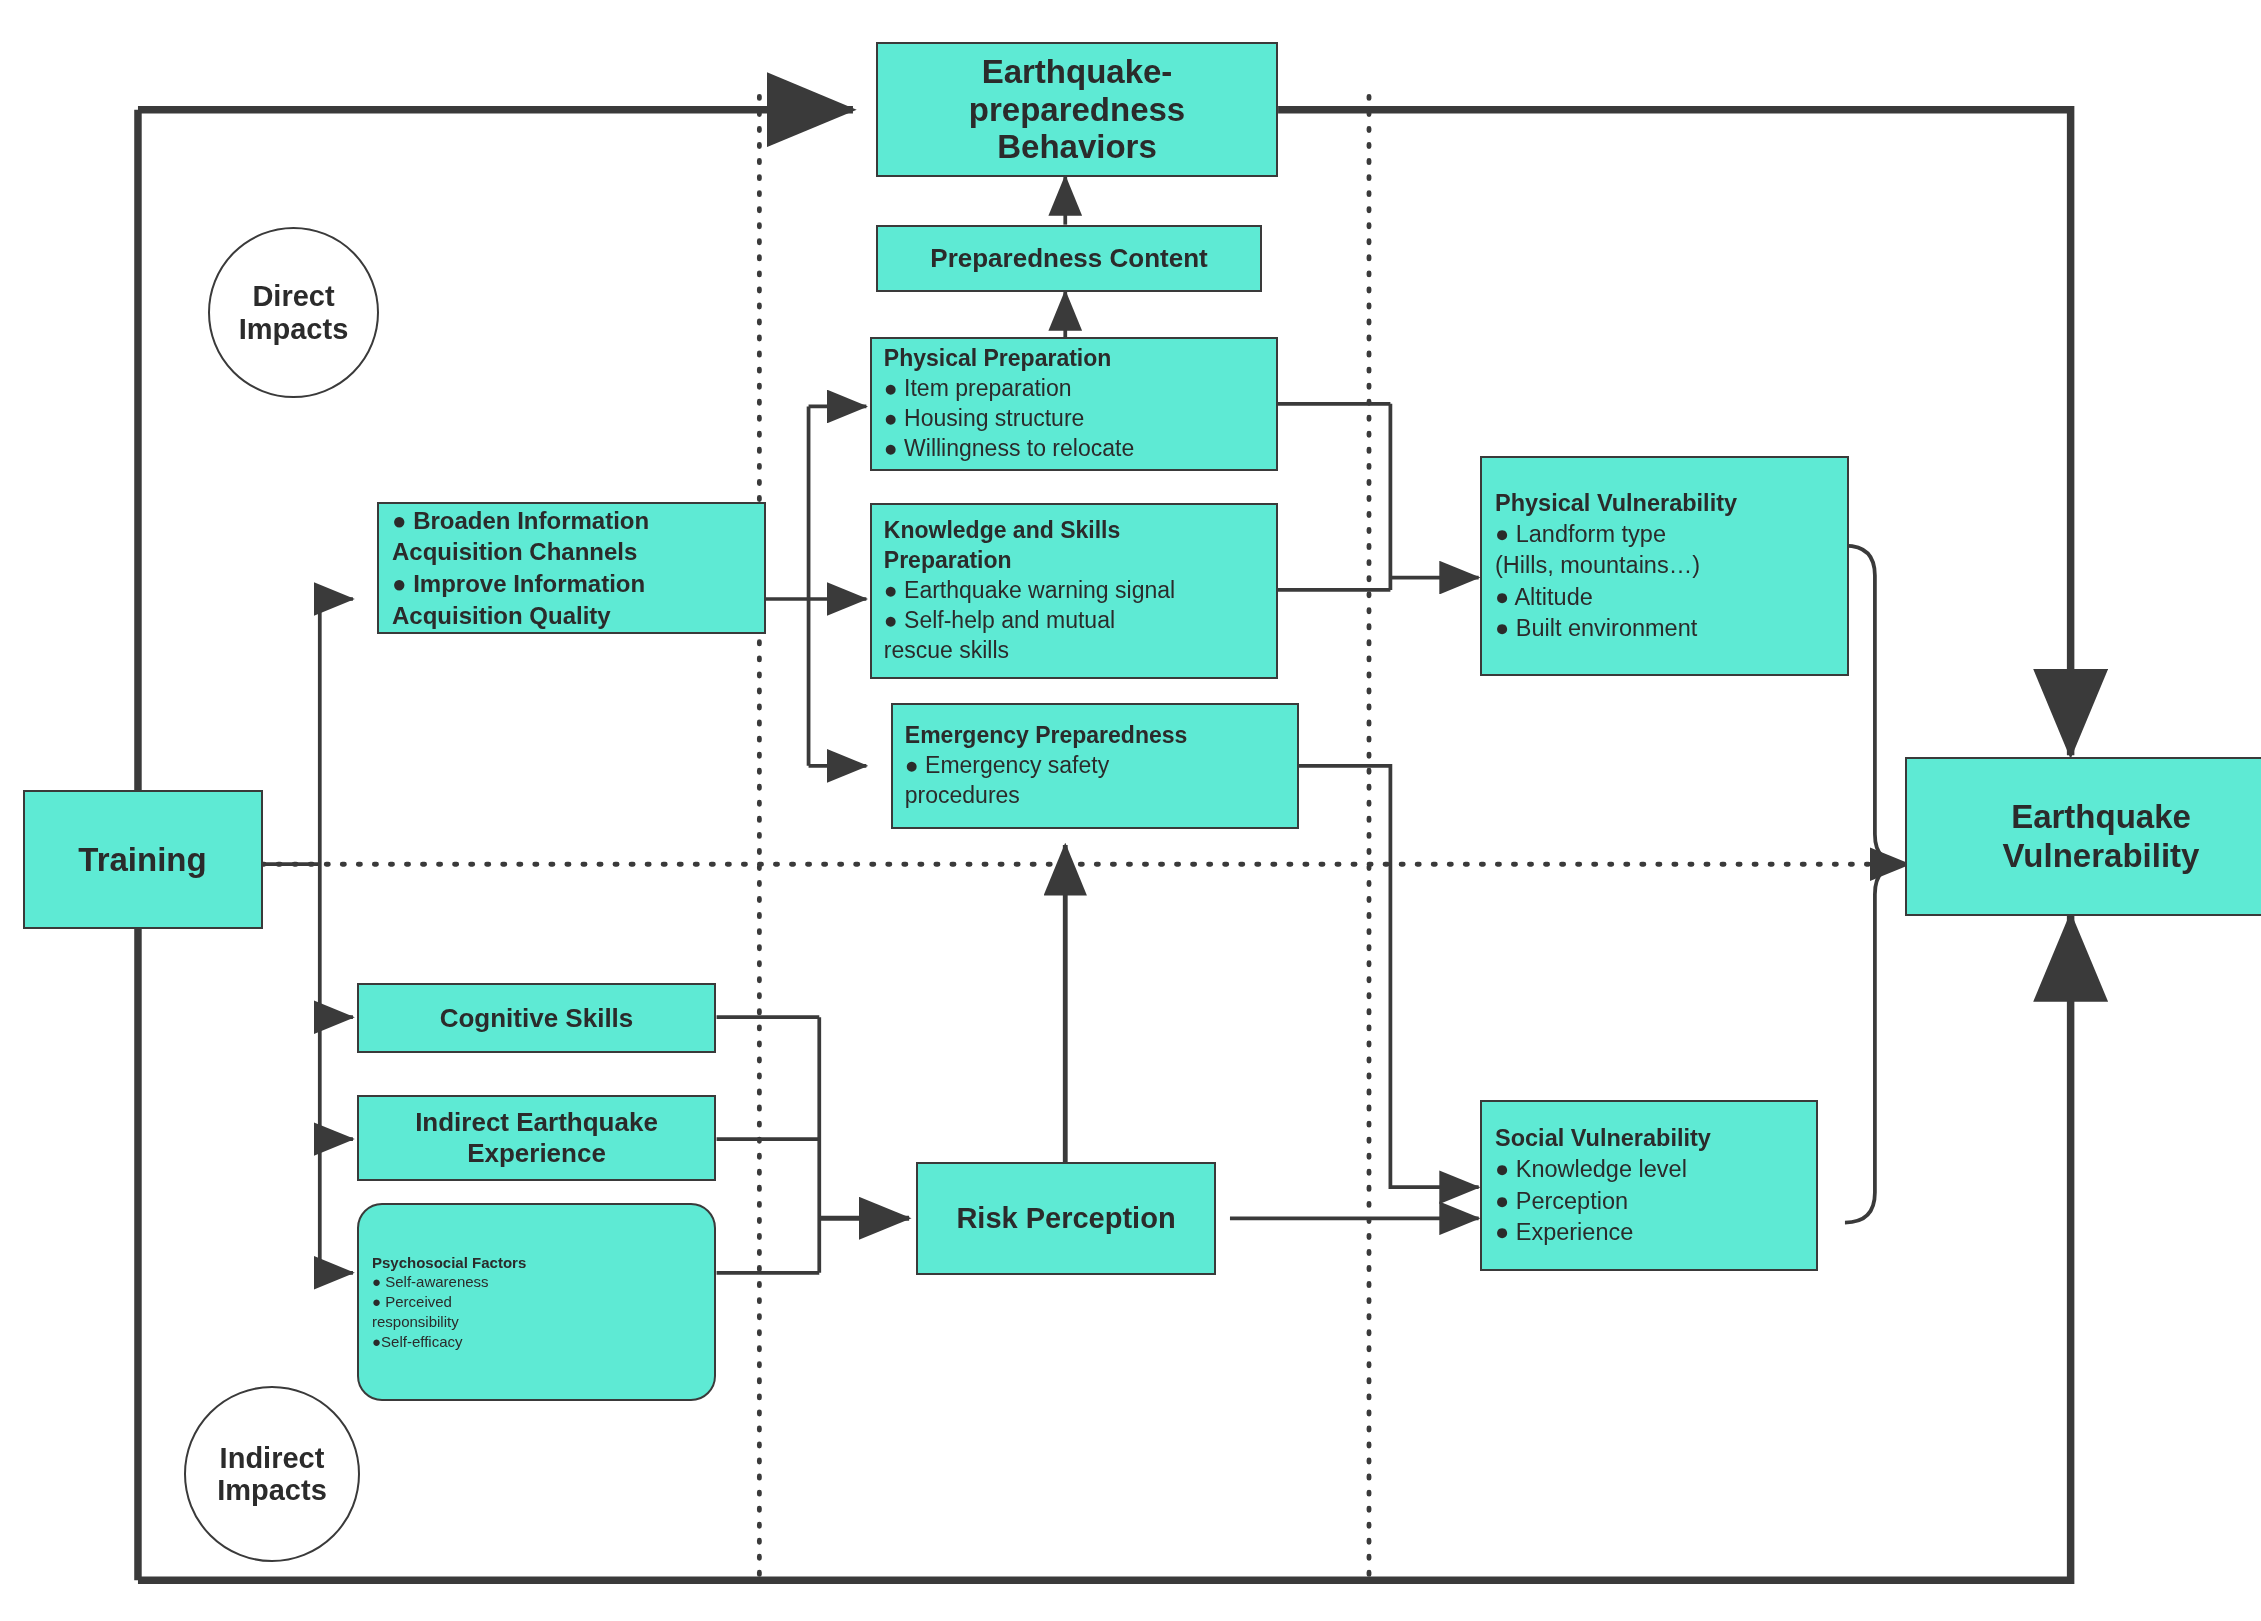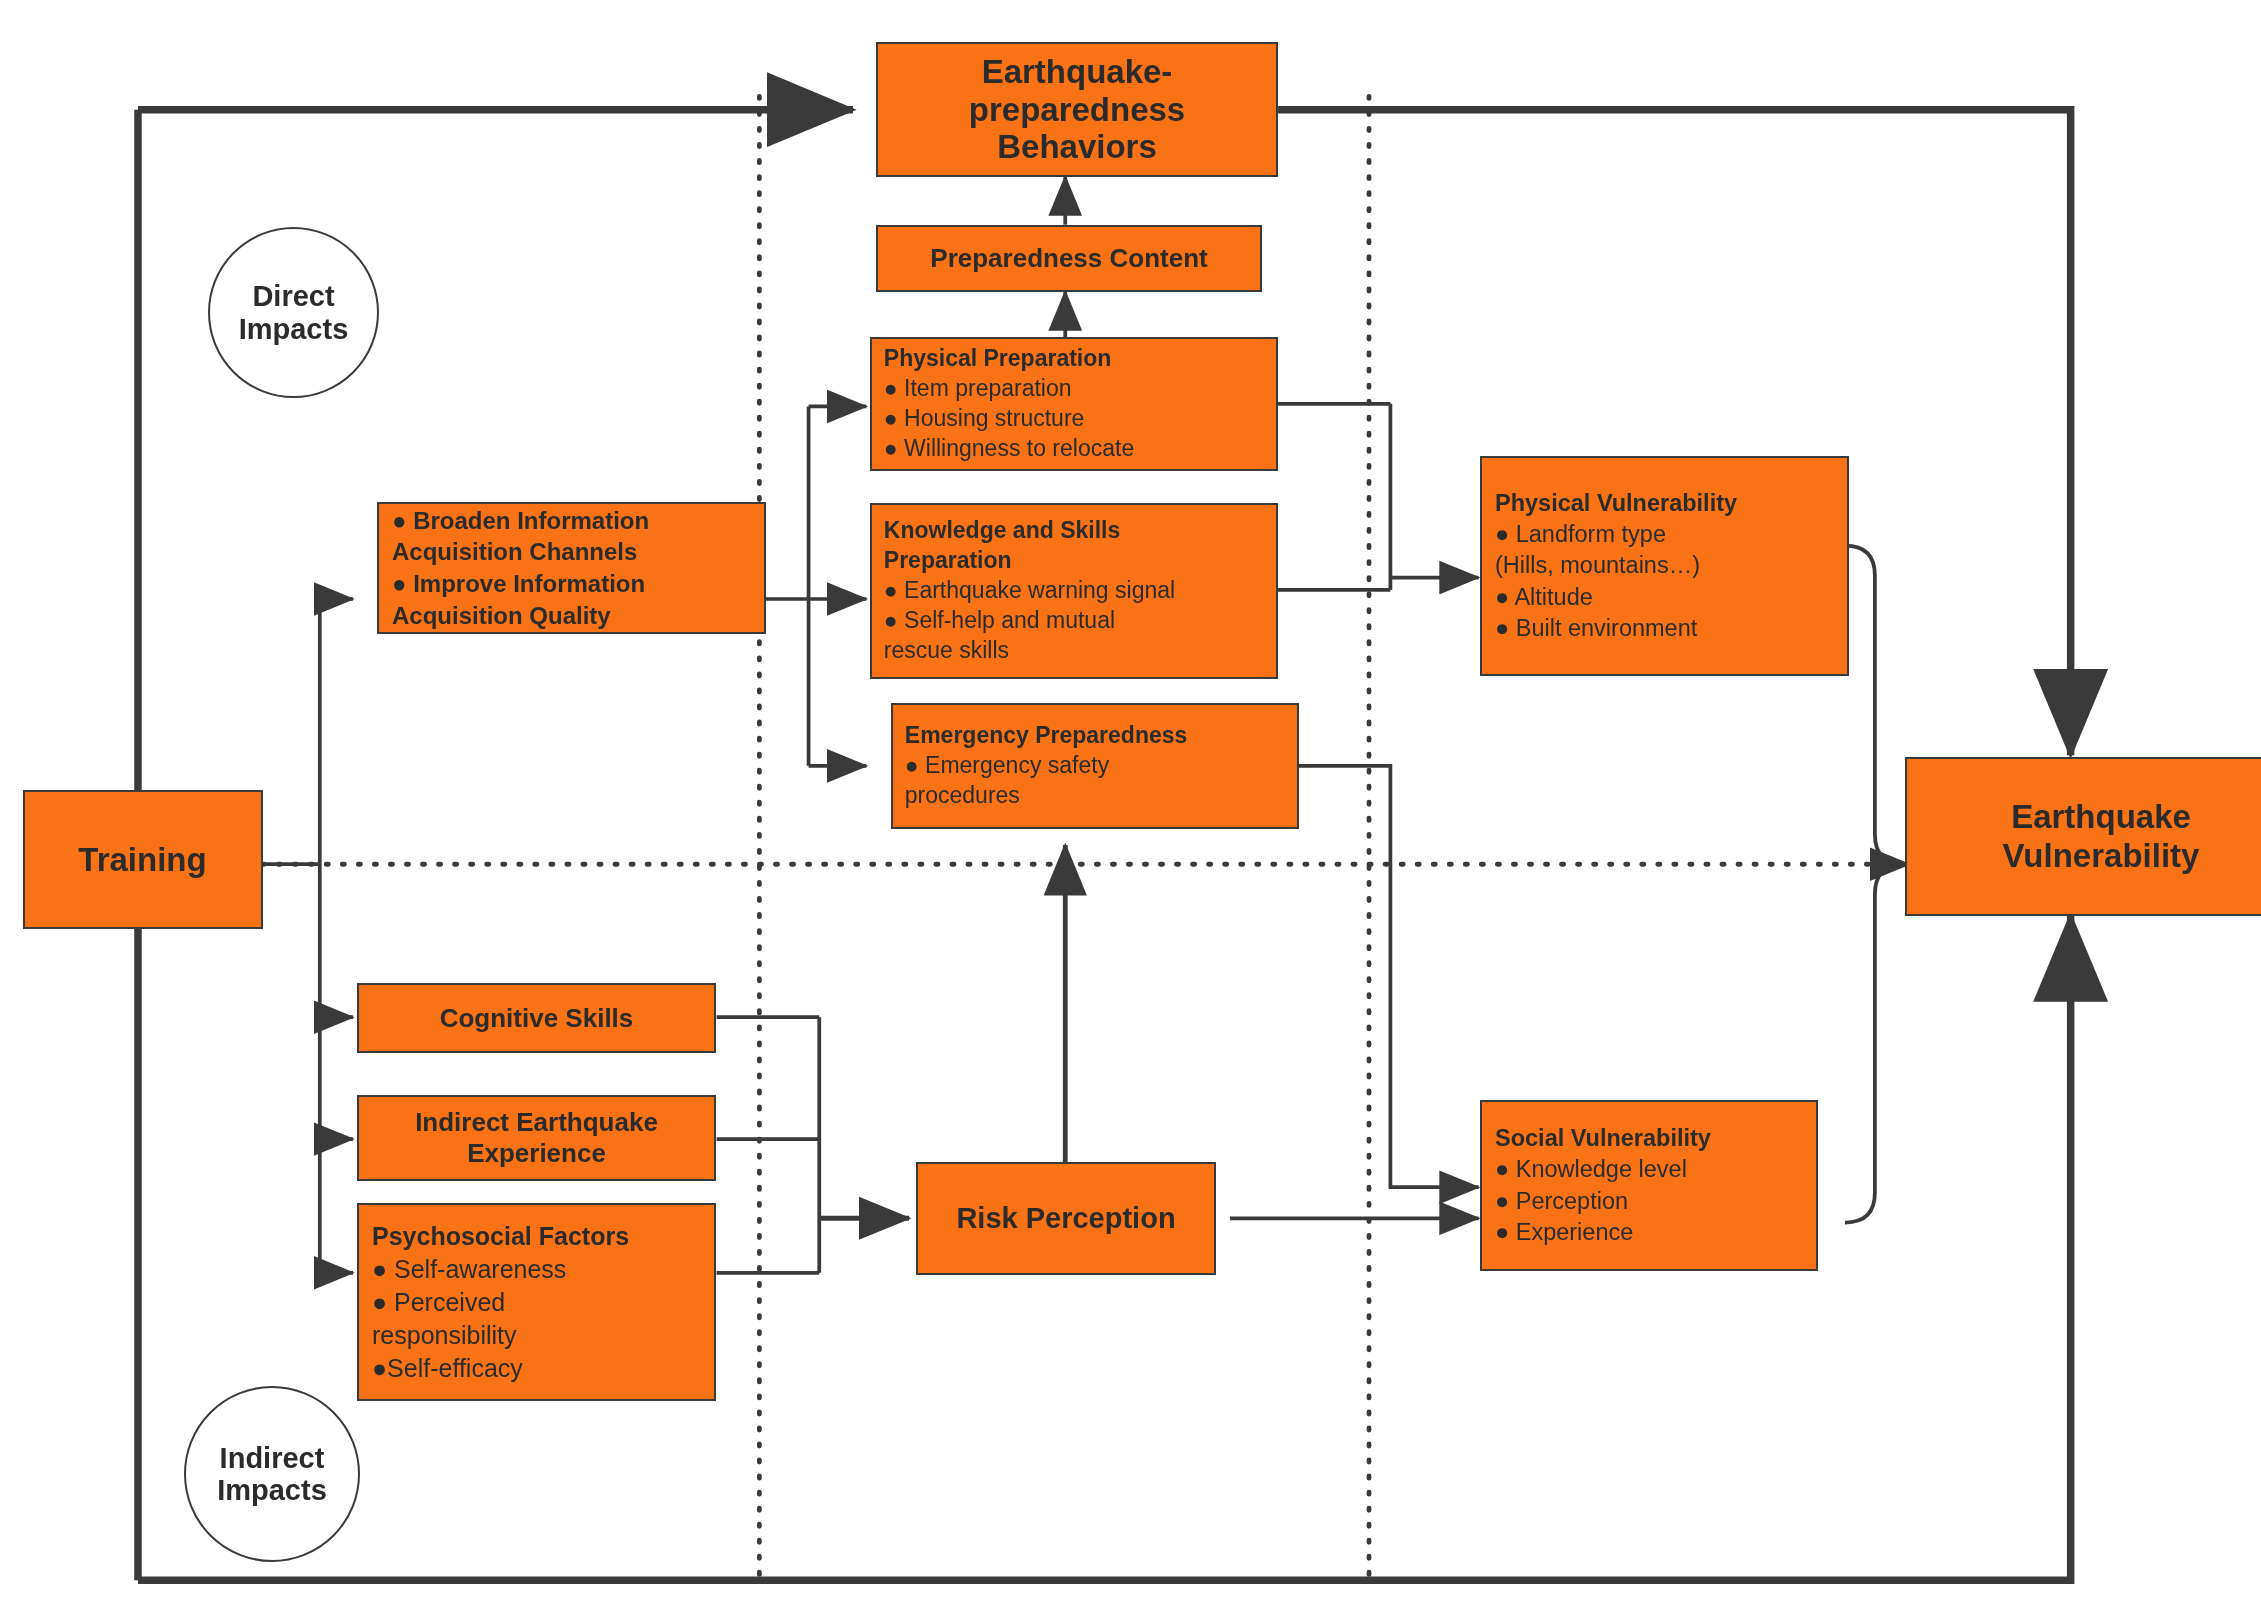--- a/index.html
+++ b/index.html
@@ -1,19 +1,19 @@
 <!DOCTYPE html>
 <html style="font-size:8.6px"><head>
 <meta charset="utf-8">
 <style>
   html,body{margin:0;padding:0;background:#fff;}
   body{font-family:"Liberation Sans", sans-serif;}
   #stage{position:relative;width:2261px;height:1621px;background:#fff;overflow:hidden;}
   #stage svg{position:absolute;left:0;top:0;width:2261px;height:1621px;}
-  .node{position:absolute;box-sizing:border-box;background:#f97316;border:2.7px solid #3a3a3a;
+  .node{position:absolute;box-sizing:border-box;background:#5eead4;border:2.7px solid #3a3a3a;
         color:#2b2b2b;display:flex;flex-direction:column;justify-content:center;}
   .node.ctr{align-items:center;text-align:center;}
   .node .ttl{font-weight:bold;}
   .node .li{white-space:nowrap;}
   .circ{position:absolute;box-sizing:border-box;border:2.1px solid #3a3a3a;border-radius:50%;
         background:#fff;display:flex;align-items:center;justify-content:center;text-align:center;
         font-weight:bold;color:#2b2b2b;line-height:1.12;}
 </style>
 </head>
 <body>
@@ -141,21 +141,21 @@
 
   <div class="node ctr" style="left:357px;top:983px;width:359px;height:70px;font-size:26px;font-weight:bold;">
     <div>Cognitive Skills</div>
   </div>
 
   <div class="node ctr" style="left:357px;top:1095px;width:359px;height:86px;font-size:26px;font-weight:bold;line-height:1.18;text-align:center;">
     <div>Indirect Earthquake</div>
     <div>Experience</div>
   </div>
 
-  <div class="node" style="left:357px;top:1203px;width:359px;height:198px;font-size:25px;line-height:1.32;padding:5.3px 13px;">
+  <div class="node" style="left:357px;top:1203px;width:359px;height:198px;font-size:15px;line-height:1.32;padding:5.3px 13px;border-radius:25px;">
     <div class="ttl">Psychosocial Factors</div>
     <div class="li">● Self-awareness</div>
     <div class="li">● Perceived</div>
     <div class="li">responsibility</div>
     <div class="li">●Self-efficacy</div>
   </div>
 
   <div class="node ctr" style="left:916px;top:1162px;width:300px;height:113px;font-size:29px;font-weight:bold;">
     <div>Risk Perception</div>
   </div>

